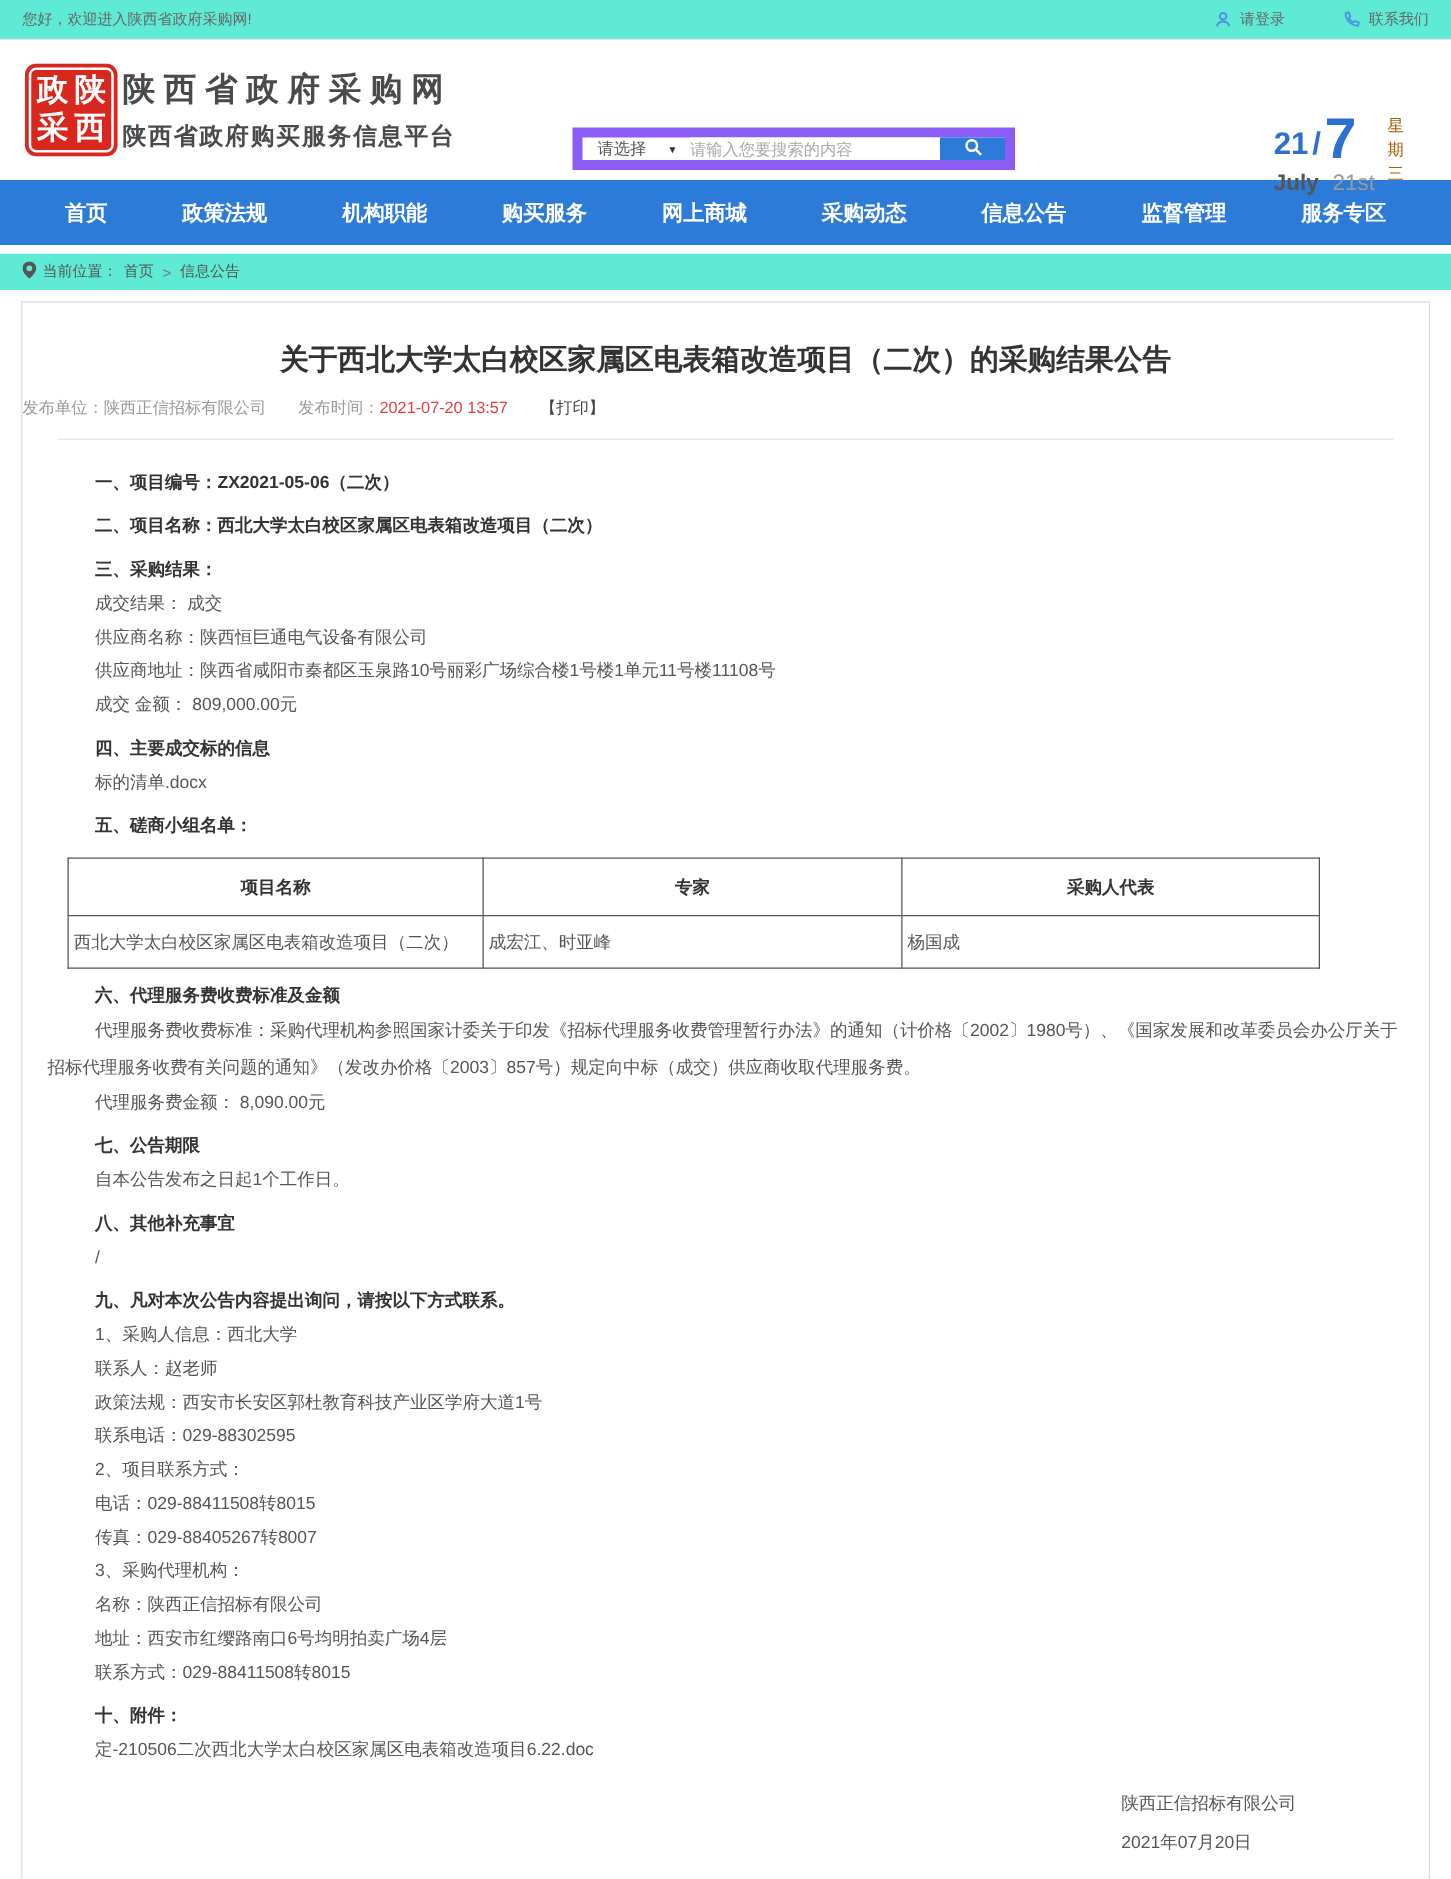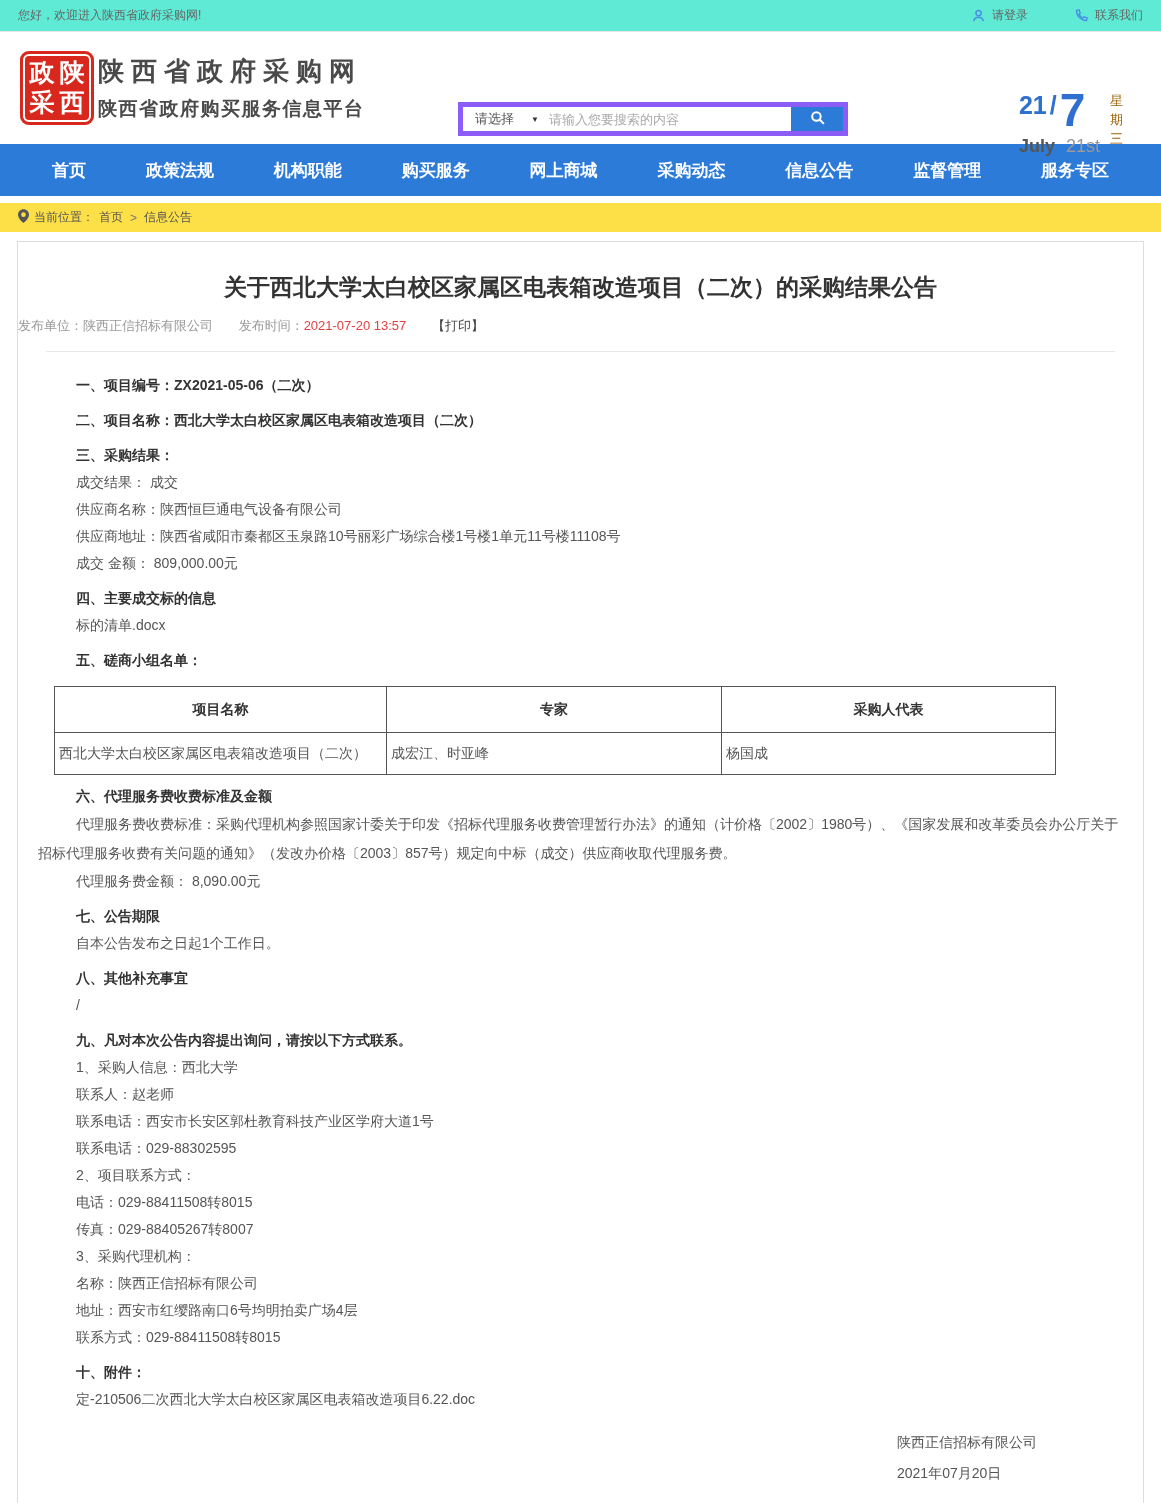--- a/index.html
+++ b/index.html
@@ -18,47 +18,47 @@
   
   .header { height:112px; position:relative; background:#fff; }
   .logo { position:absolute; left:20px; top:19px; width:74px; height:74px;
     background:#d8281e; border-radius:9px; display:grid; grid-template-columns:1fr 1fr;
     grid-template-rows:1fr 1fr; padding:7px; box-shadow:inset 0 0 0 3px #d8281e, inset 0 0 0 5px #fff; }
   .logo span { color:#fff; font-family:"Liberation Serif","DejaVu Serif",serif;
     font-weight:bold; font-size:25px; line-height:30px; text-align:center; }
   .sitetitles { position:absolute; left:98px; top:22px; color:#4a4a4a; }
   .sitetitles .t1 { font-size:26px; font-weight:bold; letter-spacing:7px; }
   .sitetitles .t2 { font-size:19px; font-weight:bold; letter-spacing:1.5px; margin-top:7px; }
-  .searchbox { position:absolute; left:458px; top:70px; width:390px; height:34px;
-    border:5px solid #8b5cf6; display:flex; align-items:stretch; background:#fff; }
+  .searchbox { position:absolute; left:458px; top:70px; width:354px; height:34px;
+    border:8px solid #8b5cf6; display:flex; align-items:stretch; background:#fff; }
   .searchbox .sel { width:86px; display:flex; align-items:center; justify-content:space-between;
     padding:0 10px 0 12px; font-size:13px; color:#555; cursor:pointer; }
   .searchbox .sel .arrow { font-size:8px; color:#333; }
   .searchbox input { flex:1; border:none; outline:none; font-size:13px; color:#333;
     font-family:inherit; }
   .searchbox input::placeholder { color:#aaa; }
   .searchbox .btn { width:52px; background:#2d7bd9; border:none; display:flex;
     align-items:center; justify-content:center; cursor:pointer; }
   .datewidget { position:absolute; right:36px; top:56px; display:flex; gap:10px; }
   .datewidget .nums { text-align:left; }
-  .dayline { display:flex; align-items:flex-start; color:#2f6fd0; font-weight:bold; }
+  .dayline { display:flex; align-items:flex-end; color:#2f6fd0; font-weight:bold; }
   .dayline .d { font-size:25px; line-height:34px; }
   .dayline .s { font-size:25px; line-height:34px; margin:0 3px; }
   .dayline .m { font-size:46px; line-height:44px; }
   .engline { font-size:18px; margin-top:4px; }
   .engline .mon { color:#555; font-weight:bold; }
   .engline .ord { color:#999; margin-left:6px; }
   .weekday { width:15px; font-size:13px; color:#a16207; line-height:19px; word-break:break-all;
     padding-top:3px; }
   
   .nav { height:52px; background:#2d7bd9; display:flex; align-items:center;
     justify-content:space-between; padding:0 52px; }
   .nav .item { color:#fff; font-size:17px; font-weight:bold; cursor:pointer; }
   
-  .crumbwrap { margin-top:7px; height:29px; background:#fde047; display:flex;
+  .crumbwrap { margin-top:7px; height:29px; background:#5eead4; display:flex;
     align-items:center; padding:0 18px; font-size:12px; color:#555; gap:5px; }
   .crumbwrap a { color:#555; text-decoration:none; cursor:pointer; }
   .crumbwrap .sep { margin:0 2px; color:#777; }
   
   .panel { margin:9px 17px 0; height:1263px; border:1px solid #ddd; background:#fff;
     overflow:hidden; }
   .art-title { margin-top:30px; text-align:center; font-size:23px; font-weight:bold; color:#333; }
   .art-meta { margin-top:14px; font-size:13px; color:#999; }
   .art-meta .gap { display:inline-block; width:22px; }
   .art-meta .red { color:#e04040; }
@@ -221,21 +221,21 @@
 
     <p class="h">七、公告期限</p>
     <p>自本公告发布之日起1个工作日。</p>
 
     <p class="h">八、其他补充事宜</p>
     <p>/</p>
 
     <p class="h">九、凡对本次公告内容提出询问，请按以下方式联系。</p>
     <p>1、采购人信息：西北大学</p>
     <p>联系人：赵老师</p>
-    <p>联系电话：西安市长安区郭杜教育科技产业区学府大道1号</p>
+    <p>政策法规：西安市长安区郭杜教育科技产业区学府大道1号</p>
     <p>联系电话：029-88302595</p>
     <p>2、项目联系方式：</p>
     <p>电话：029-88411508转8015</p>
     <p>传真：029-88405267转8007</p>
     <p>3、采购代理机构：</p>
     <p>名称：陕西正信招标有限公司</p>
     <p>地址：西安市红缨路南口6号均明拍卖广场4层</p>
     <p>联系方式：029-88411508转8015</p>
 
     <p class="h">十、附件：</p>

